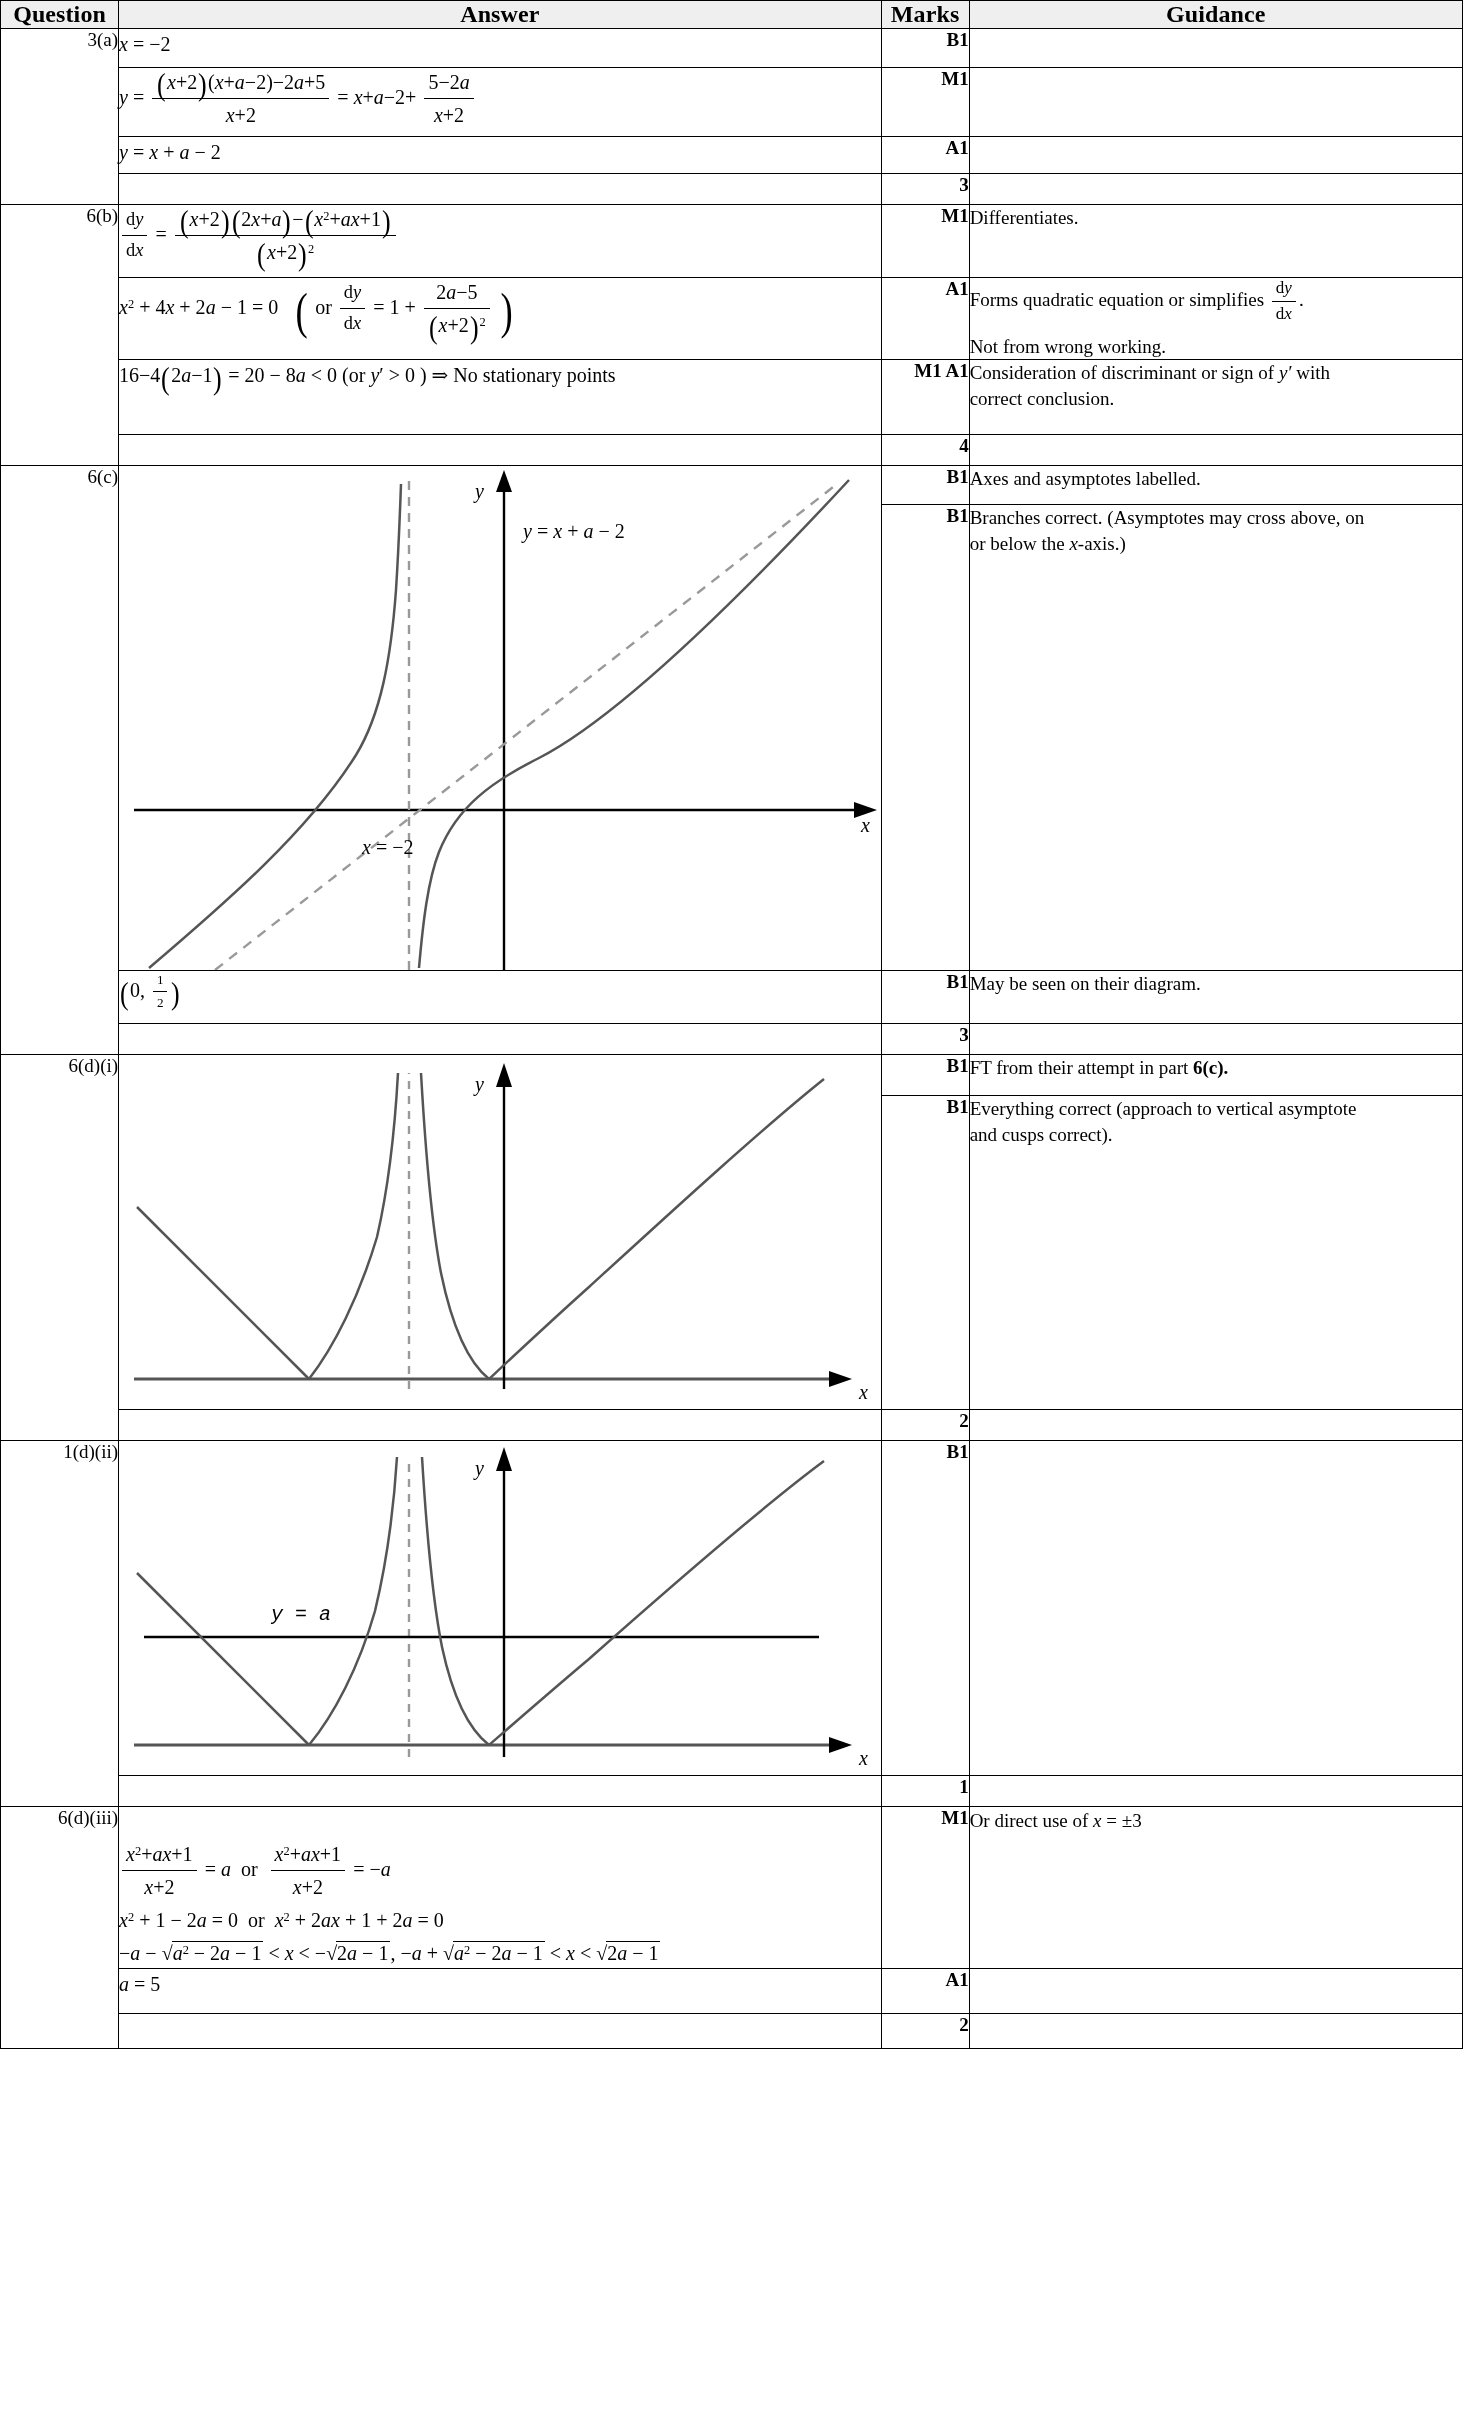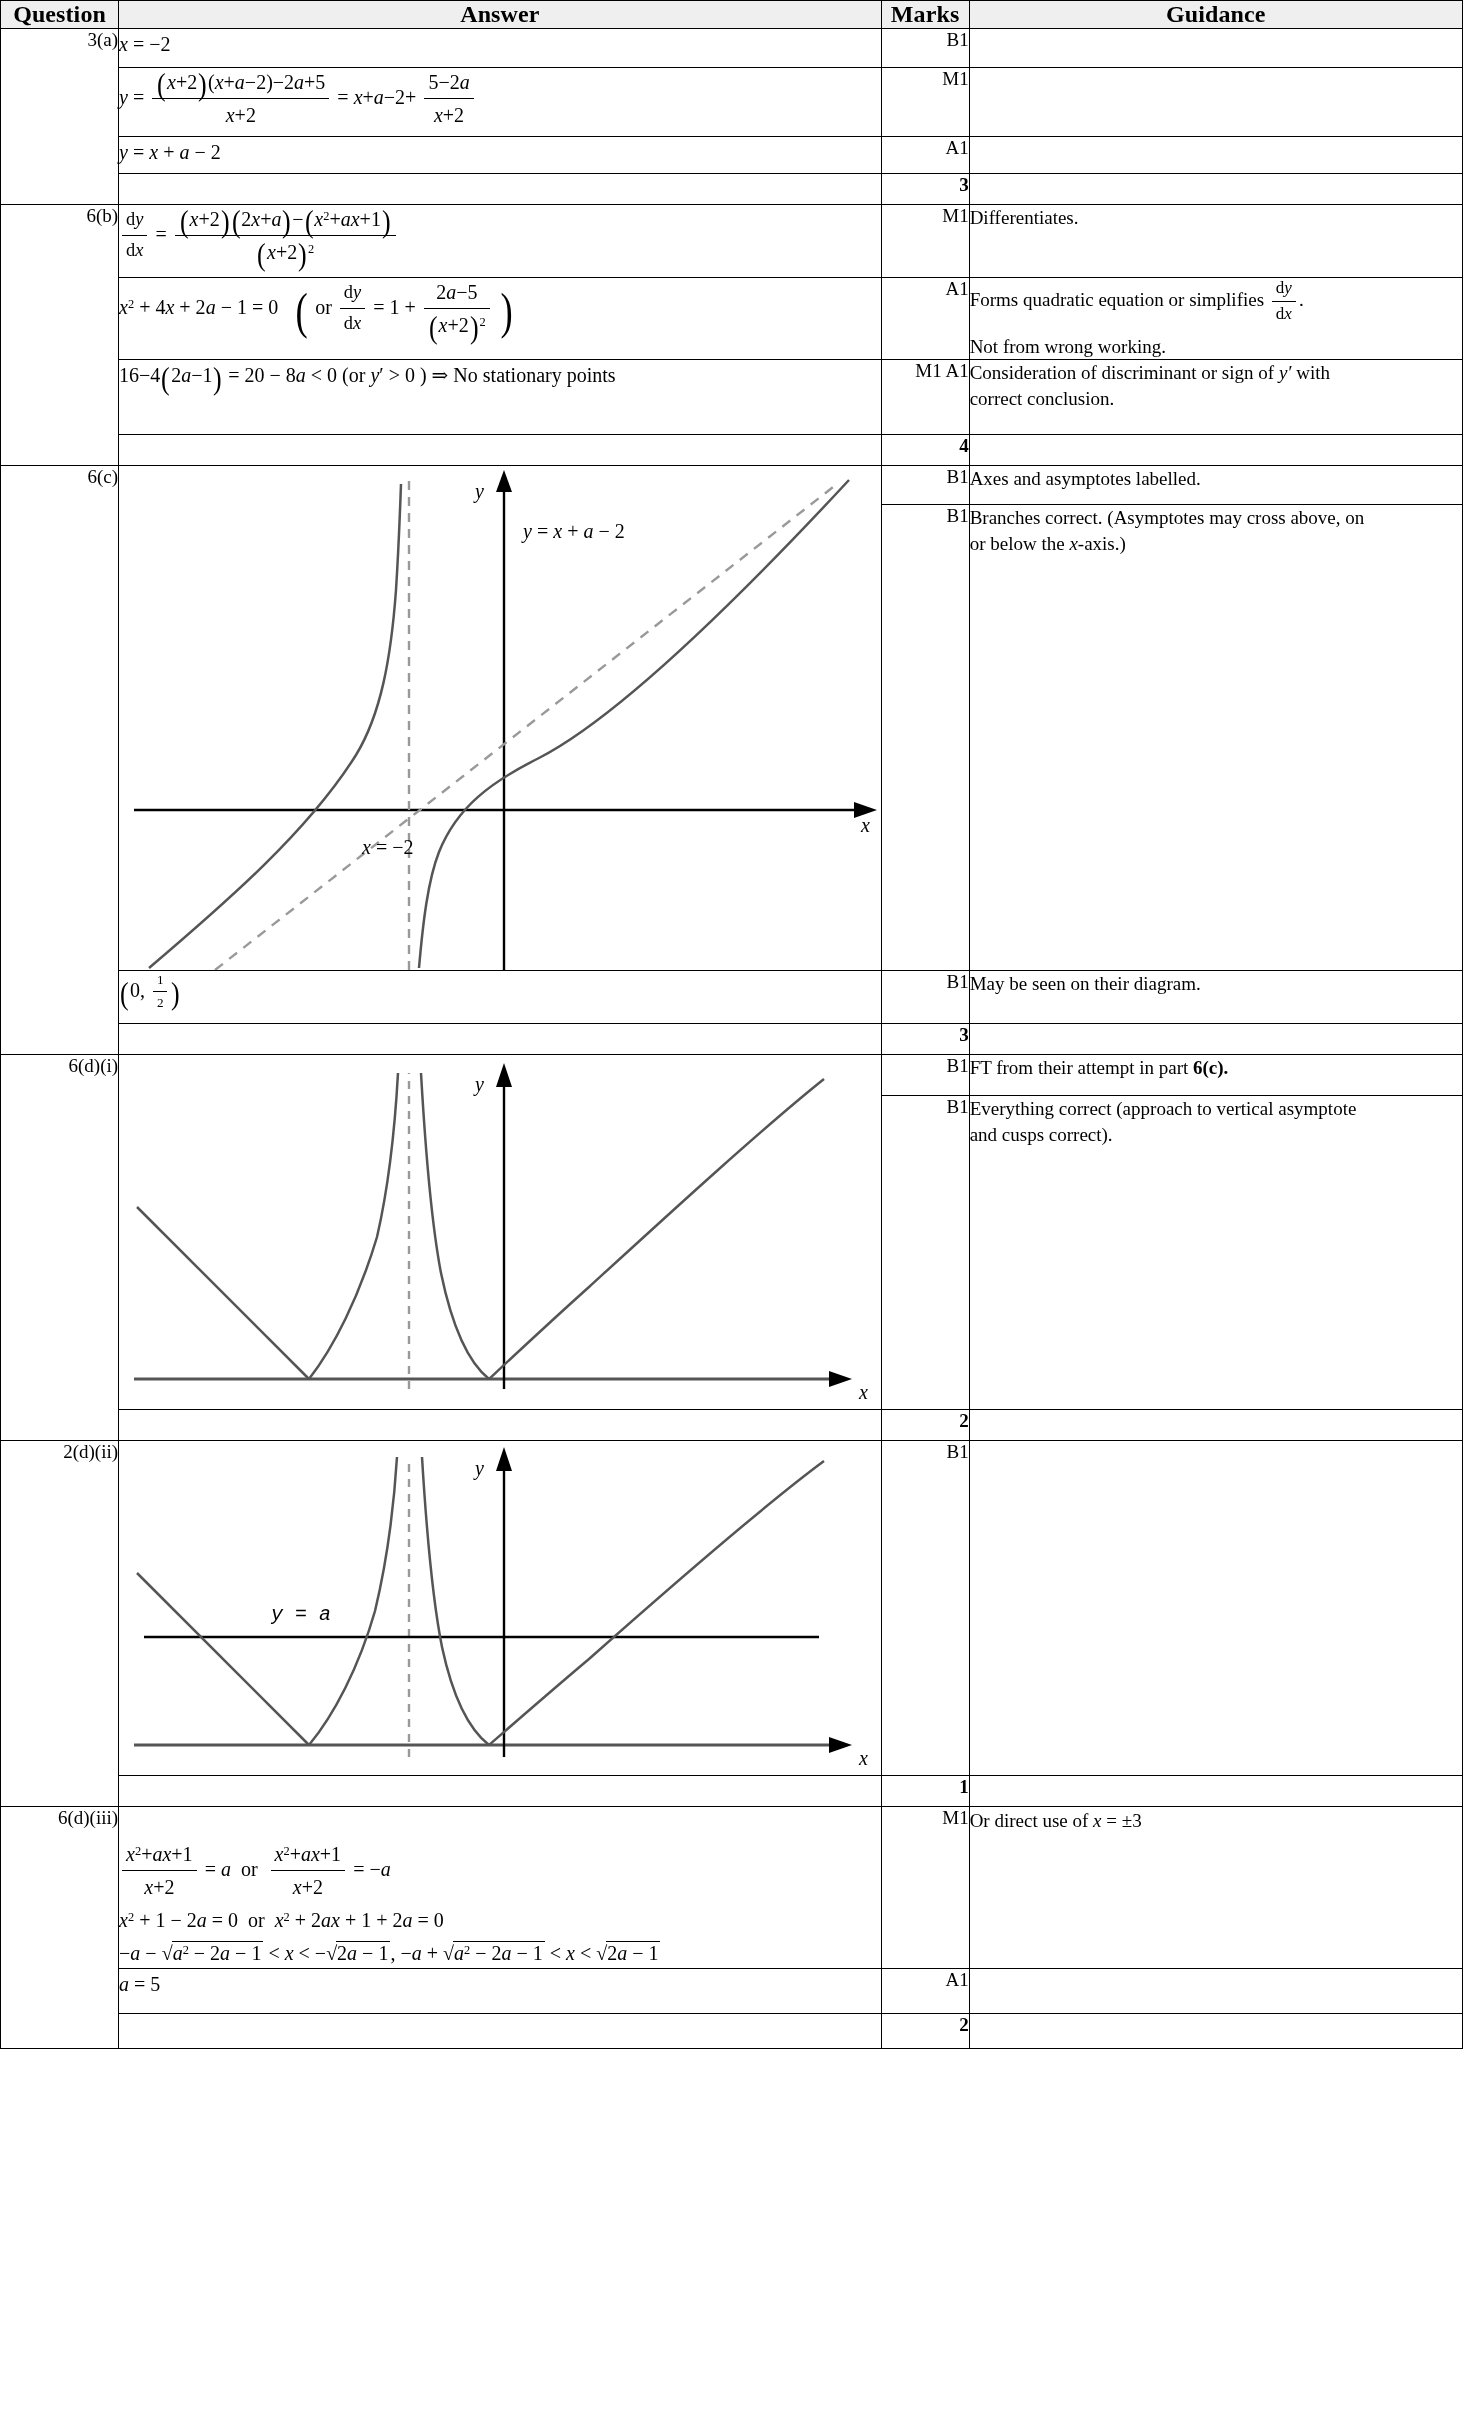--- a/index.html
+++ b/index.html
@@ -51,21 +51,21 @@
     font-size: 19px;
     white-space: nowrap;
   }
   td.ans-cell {
     padding: 9px 8px 8px 12px;
     font-size: 19px;
   }
   td.marks-cell {
     text-align: right;
     padding: 9px 12px 0 2px;
-    font-weight: normal;
+    font-weight: bold;
     font-size: 19px;
     white-space: nowrap;
   }
   td.guid-cell {
     padding: 8px 8px 6px 9px;
     font-size: 19px;
     line-height: 1.33;
   }
 
   .total-row td.marks-cell { font-weight: bold; }
@@ -329,21 +329,21 @@
         <div>and cusps correct).</div>
       </td>
     </tr>
     <tr class="total-row">
       <td class="ans-cell" style="height:30px"></td>
       <td class="marks-cell">2</td>
       <td class="guid-cell"></td>
     </tr>
 
     <tr>
-      <td class="q-cell" rowspan="2">2(d)(ii)</td>
+      <td class="q-cell" rowspan="2">1(d)(ii)</td>
       <td class="ans-cell" style="padding:4px 0 0 0">
         <div class="figure">
           <svg width="758" height="330" viewBox="0 0 758 330">
 
             <line x1="15" y1="300" x2="710" y2="300" stroke="#555" stroke-width="3"></line>
             <polygon points="710,292 733,300 710,308" fill="#000"></polygon>
 
             <line x1="385" y1="312" x2="385" y2="26" stroke="#000" stroke-width="2.4"></line>
             <polygon points="377,26 385,2 393,26" fill="#000"></polygon>
 

